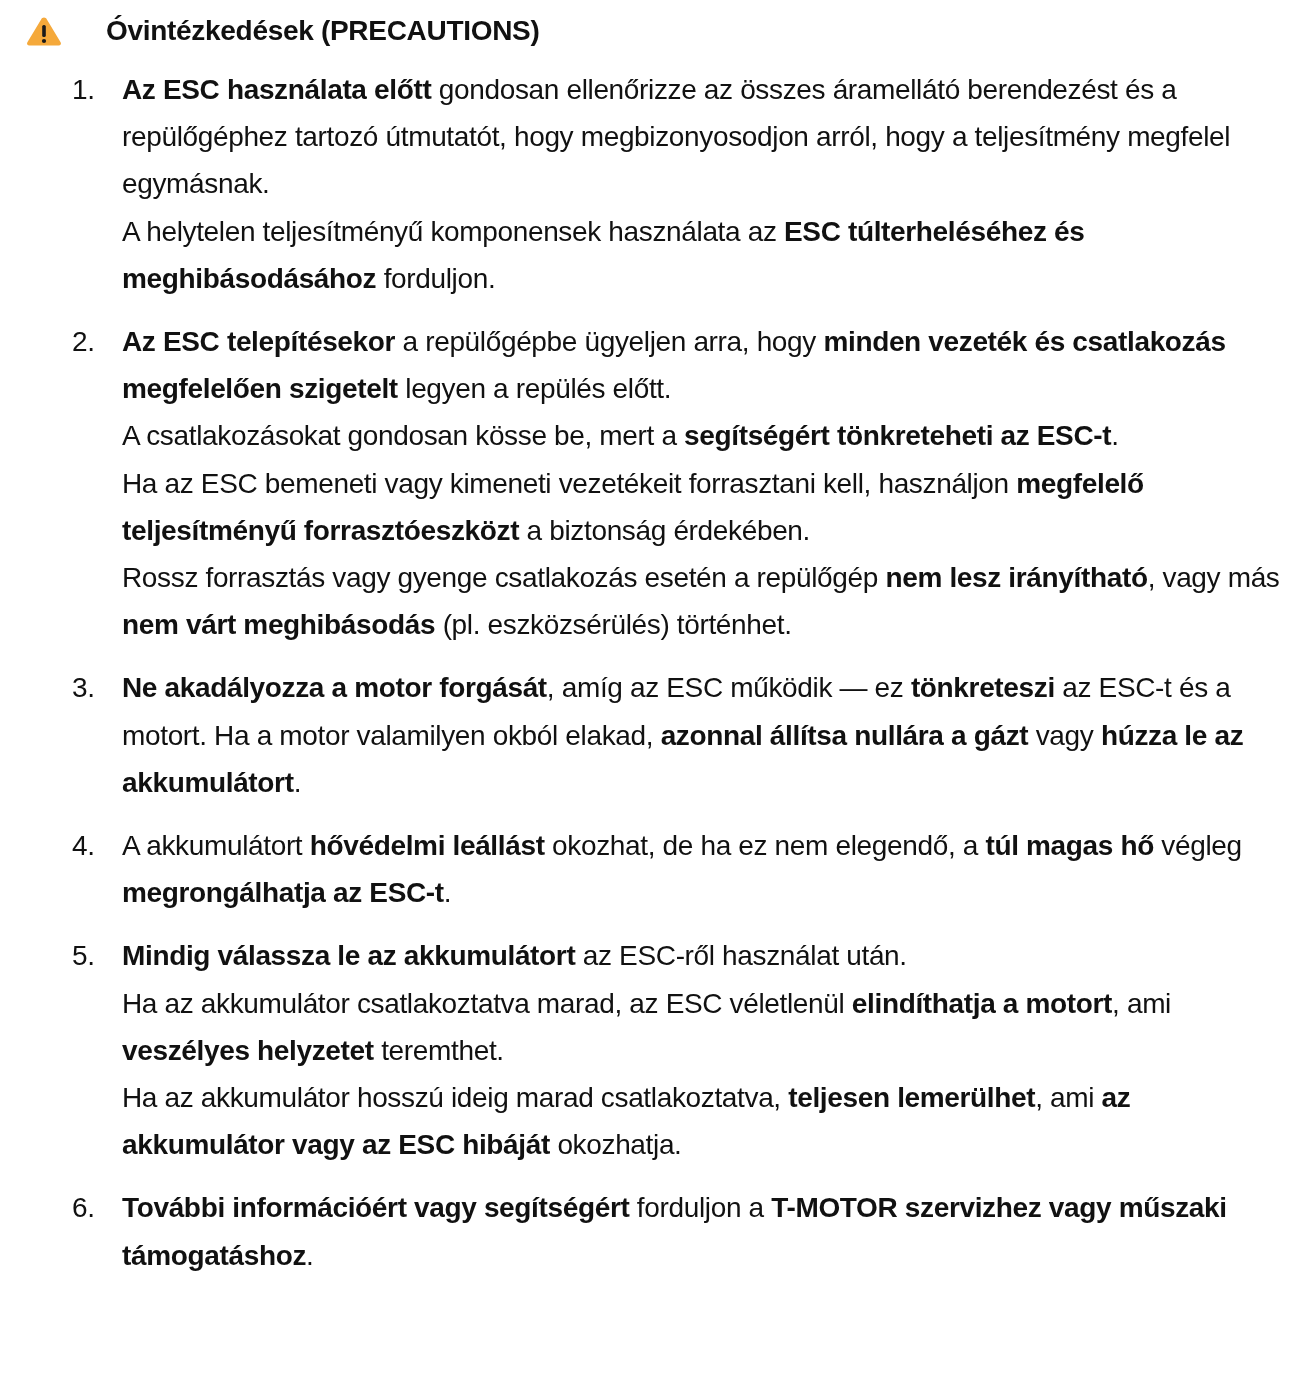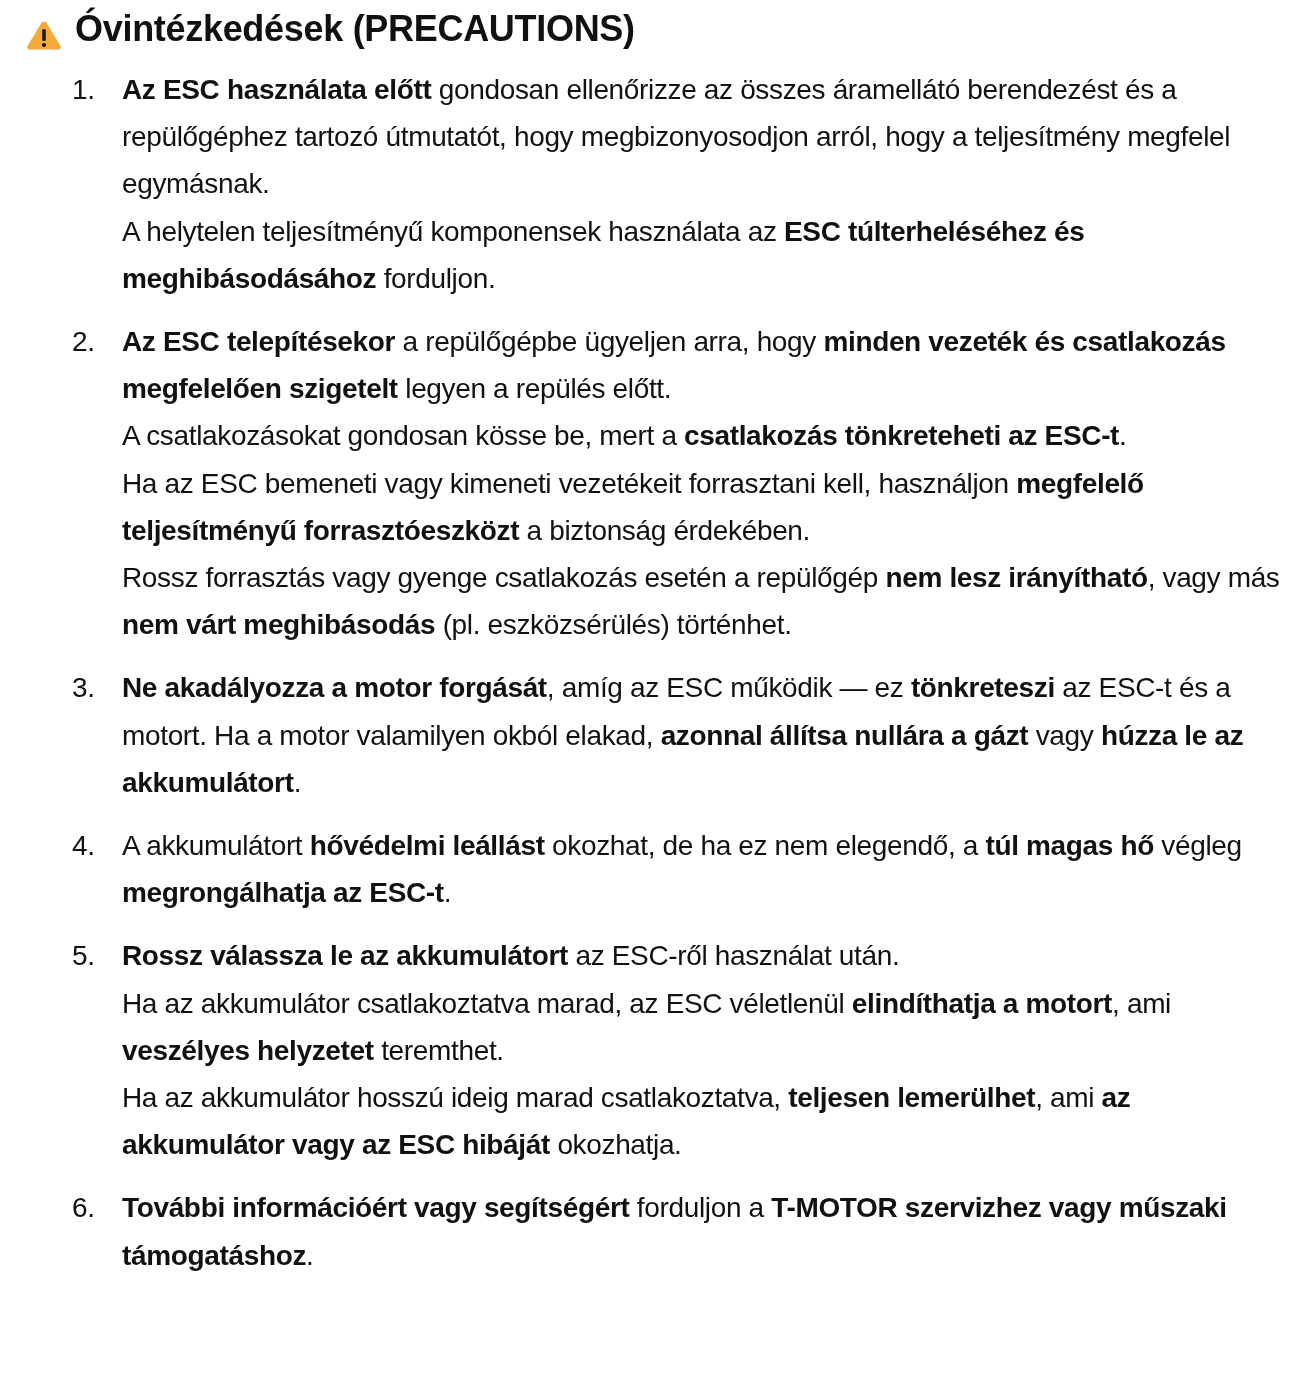--- a/index.html
+++ b/index.html
@@ -13,26 +13,27 @@
       overflow: hidden;
       font-family: "Liberation Sans", sans-serif;
       color: #111111;
     }
     .doc {
       position: relative;
       padding: 12px 0 0 0;
     }
     .heading {
       display: flex;
-      align-items: flex-end;
+      align-items: center;
       height: 38px;
       margin-left: 26px;
-      font-size: 36px;
+      font-size: 28px;
       font-weight: bold;
       letter-spacing: -0.3px;
+      gap: 31px;
     }
     .warn-icon {
       width: 36px;
       height: 30px;
       margin-right: 13px;
       display: inline-block;
     }
     .warn-icon svg { display: block; }
     .list {
       list-style: none;
@@ -76,41 +77,41 @@
       <span class="num">1.</span>
       <div class="body">
           <span class="para"><span class="seg-bold">Az ESC használata előtt</span><span class="seg"> gondosan ellenőrizze az összes áramellátó berendezést és a repülőgéphez tartozó útmutatót, hogy megbizonyosodjon arról, hogy a teljesítmény megfelel egymásnak.</span></span>
           <span class="para"><span class="seg">A helytelen teljesítményű komponensek használata az </span><span class="seg-bold">ESC túlterheléséhez és meghibásodásához</span><span class="seg"> forduljon.</span></span>
         </div>
     </li>
     <li class="item">
       <span class="num">2.</span>
       <div class="body">
           <span class="para"><span class="seg-bold">Az ESC telepítésekor</span><span class="seg"> a repülőgépbe ügyeljen arra, hogy </span><span class="seg-bold">minden vezeték és csatlakozás megfelelően szigetelt</span><span class="seg"> legyen a repülés előtt.</span></span>
-          <span class="para"><span class="seg">A csatlakozásokat gondosan kösse be, mert a </span><span class="seg-bold">csatlakozás tönkreteheti az ESC-t</span><span class="seg">.</span></span>
+          <span class="para"><span class="seg">A csatlakozásokat gondosan kösse be, mert a </span><span class="seg-bold">segítségért tönkreteheti az ESC-t</span><span class="seg">.</span></span>
           <span class="para"><span class="seg">Ha az ESC bemeneti vagy kimeneti vezetékeit forrasztani kell, használjon </span><span class="seg-bold">megfelelő teljesítményű forrasztóeszközt</span><span class="seg"> a biztonság érdekében.</span></span>
           <span class="para"><span class="seg">Rossz forrasztás vagy gyenge csatlakozás esetén a repülőgép </span><span class="seg-bold">nem lesz irányítható</span><span class="seg">, vagy más </span><span class="seg-bold">nem várt meghibásodás</span><span class="seg"> (pl. eszközsérülés) történhet.</span></span>
         </div>
     </li>
     <li class="item">
       <span class="num">3.</span>
       <div class="body">
           <span class="para"><span class="seg-bold">Ne akadályozza a motor forgását</span><span class="seg">, amíg az ESC működik — ez </span><span class="seg-bold">tönkreteszi</span><span class="seg"> az ESC-t és a motort. Ha a motor valamilyen okból elakad, </span><span class="seg-bold">azonnal állítsa nullára a gázt</span><span class="seg"> vagy </span><span class="seg-bold">húzza le az akkumulátort</span><span class="seg">.</span></span>
         </div>
     </li>
     <li class="item">
       <span class="num">4.</span>
       <div class="body">
           <span class="para"><span class="seg">A akkumulátort </span><span class="seg-bold">hővédelmi leállást</span><span class="seg"> okozhat, de ha ez nem elegendő, a </span><span class="seg-bold">túl magas hő</span><span class="seg"> végleg </span><span class="seg-bold">megrongálhatja az ESC-t</span><span class="seg">.</span></span>
         </div>
     </li>
     <li class="item">
       <span class="num">5.</span>
       <div class="body">
-          <span class="para"><span class="seg-bold">Rossz válassza le az akkumulátort</span><span class="seg"> az ESC-ről használat után.</span></span>
+          <span class="para"><span class="seg-bold">Mindig válassza le az akkumulátort</span><span class="seg"> az ESC-ről használat után.</span></span>
           <span class="para"><span class="seg">Ha az akkumulátor csatlakoztatva marad, az ESC véletlenül </span><span class="seg-bold">elindíthatja a motort</span><span class="seg">, ami </span><span class="seg-bold">veszélyes helyzetet</span><span class="seg"> teremthet.</span></span>
           <span class="para"><span class="seg">Ha az akkumulátor hosszú ideig marad csatlakoztatva, </span><span class="seg-bold">teljesen lemerülhet</span><span class="seg">, ami </span><span class="seg-bold">az akkumulátor vagy az ESC hibáját</span><span class="seg"> okozhatja.</span></span>
         </div>
     </li>
     <li class="item">
       <span class="num">6.</span>
       <div class="body">
           <span class="para"><span class="seg-bold">További információért vagy segítségért</span><span class="seg"> forduljon a </span><span class="seg-bold">T-MOTOR szervizhez vagy műszaki támogatáshoz</span><span class="seg">.</span></span>
         </div>
     </li>

